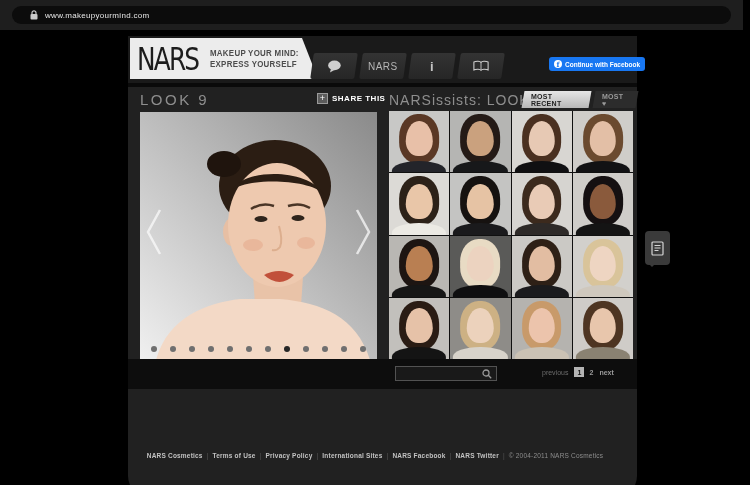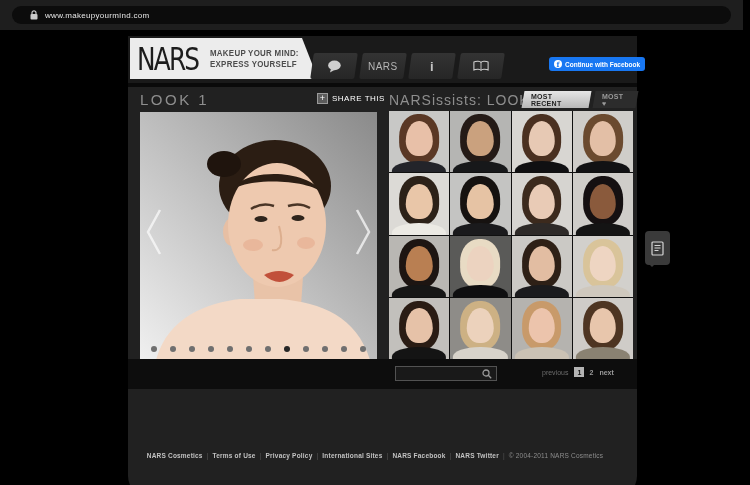--- a/index.html
+++ b/index.html
@@ -35,21 +35,21 @@
           display:flex;align-items:center;gap:3px;cursor:pointer;}
   .fb-circle{width:8px;height:8px;border-radius:50%;background:#fff;color:#1877f2;font-size:7px;font-weight:bold;
              display:flex;align-items:center;justify-content:center;font-family:"DejaVu Serif", serif;line-height:1;}
   .fb-text{color:#fff;font-size:6.5px;font-weight:bold;white-space:nowrap;}
 
   
   .look-title{position:absolute;left:12px;top:55px;font-size:15px;color:#8e8e8e;letter-spacing:2.5px;}
   .share-btn{position:absolute;left:189px;top:57px;display:flex;align-items:center;gap:4px;cursor:pointer;}
   .plus-box{width:11px;height:11px;background:#5c5c5c;border:1px solid #9a9a9a;color:#fff;font-size:9px;
             display:flex;align-items:center;justify-content:center;box-sizing:border-box;line-height:1;}
-  .share-text{color:#fff;font-size:8px;font-weight:normal;letter-spacing:.5px;}
+  .share-text{color:#fff;font-size:8px;font-weight:bold;letter-spacing:.5px;}
 
   .model{position:absolute;left:12px;top:76px;width:237px;height:248px;overflow:hidden;}
   .model svg{display:block;}
   .chevron{position:absolute;top:96px;cursor:pointer;}
   .chevron.left{left:6px;}
   .chevron.right{right:6px;}
 
   .dots{position:absolute;left:0;right:0;bottom:8px;display:flex;justify-content:center;gap:13px;}
   .dot{width:6px;height:6px;border-radius:50%;background:#6f6f6f;cursor:pointer;}
   .dot.active{background:#262626;}
@@ -163,21 +163,21 @@
             </svg>
         </span>
       </div>
     </div>
 
     <div class="fb-btn">
       <span class="fb-circle">f</span>
       <span class="fb-text">Continue with Facebook</span>
     </div>
 
-    <div class="look-title">LOOK 1</div>
+    <div class="look-title">LOOK 9</div>
 
     <div class="share-btn">
       <span class="plus-box">+</span>
       <span class="share-text">SHARE THIS</span>
     </div>
 
     <div class="model">
       <svg width="237" height="248" viewBox="0 0 237 248" preserveAspectRatio="none">
         <defs>
           <linearGradient id="bgGrad" x1="1" y1="0" x2="0" y2="1">

